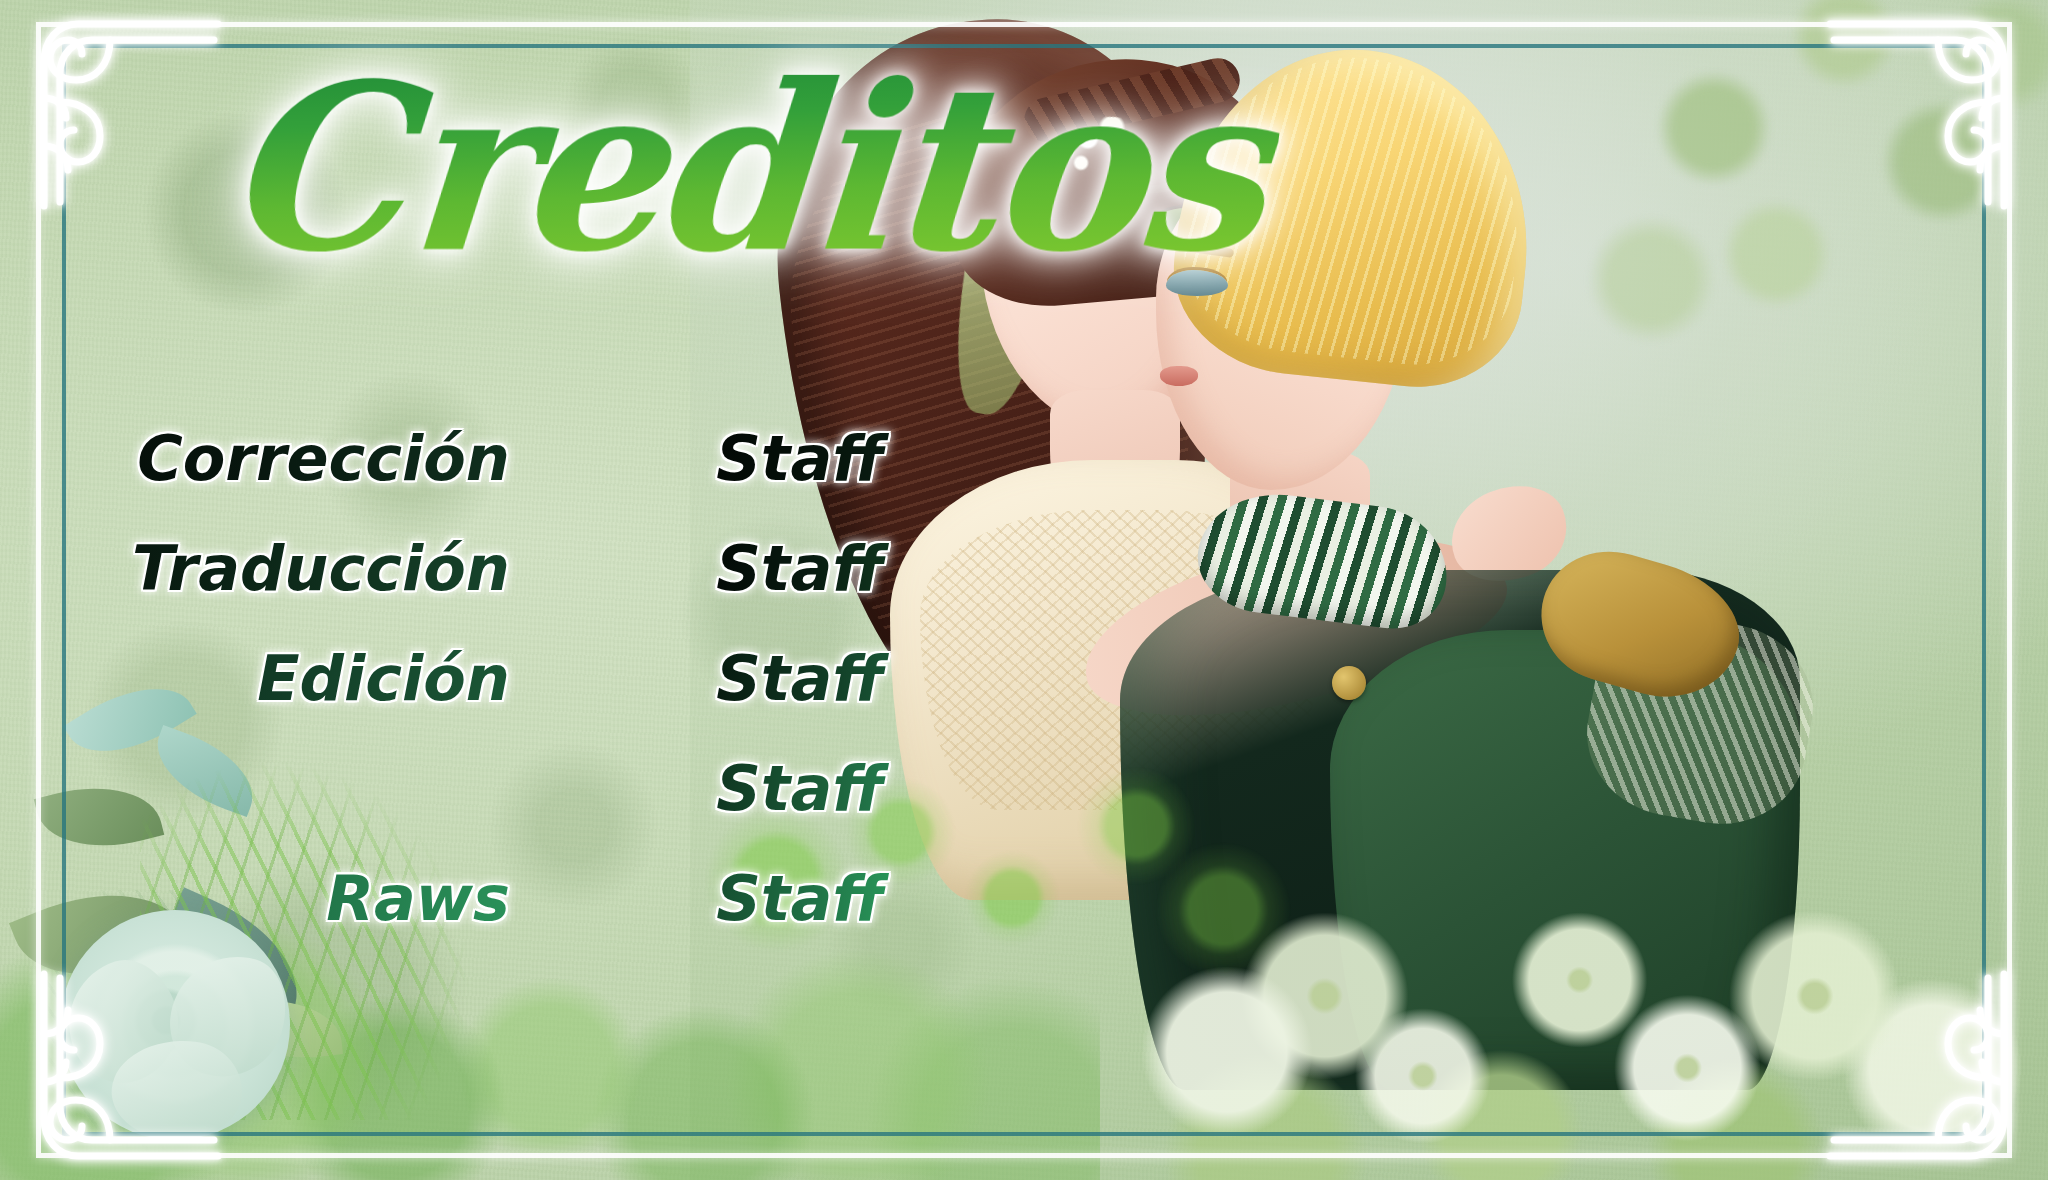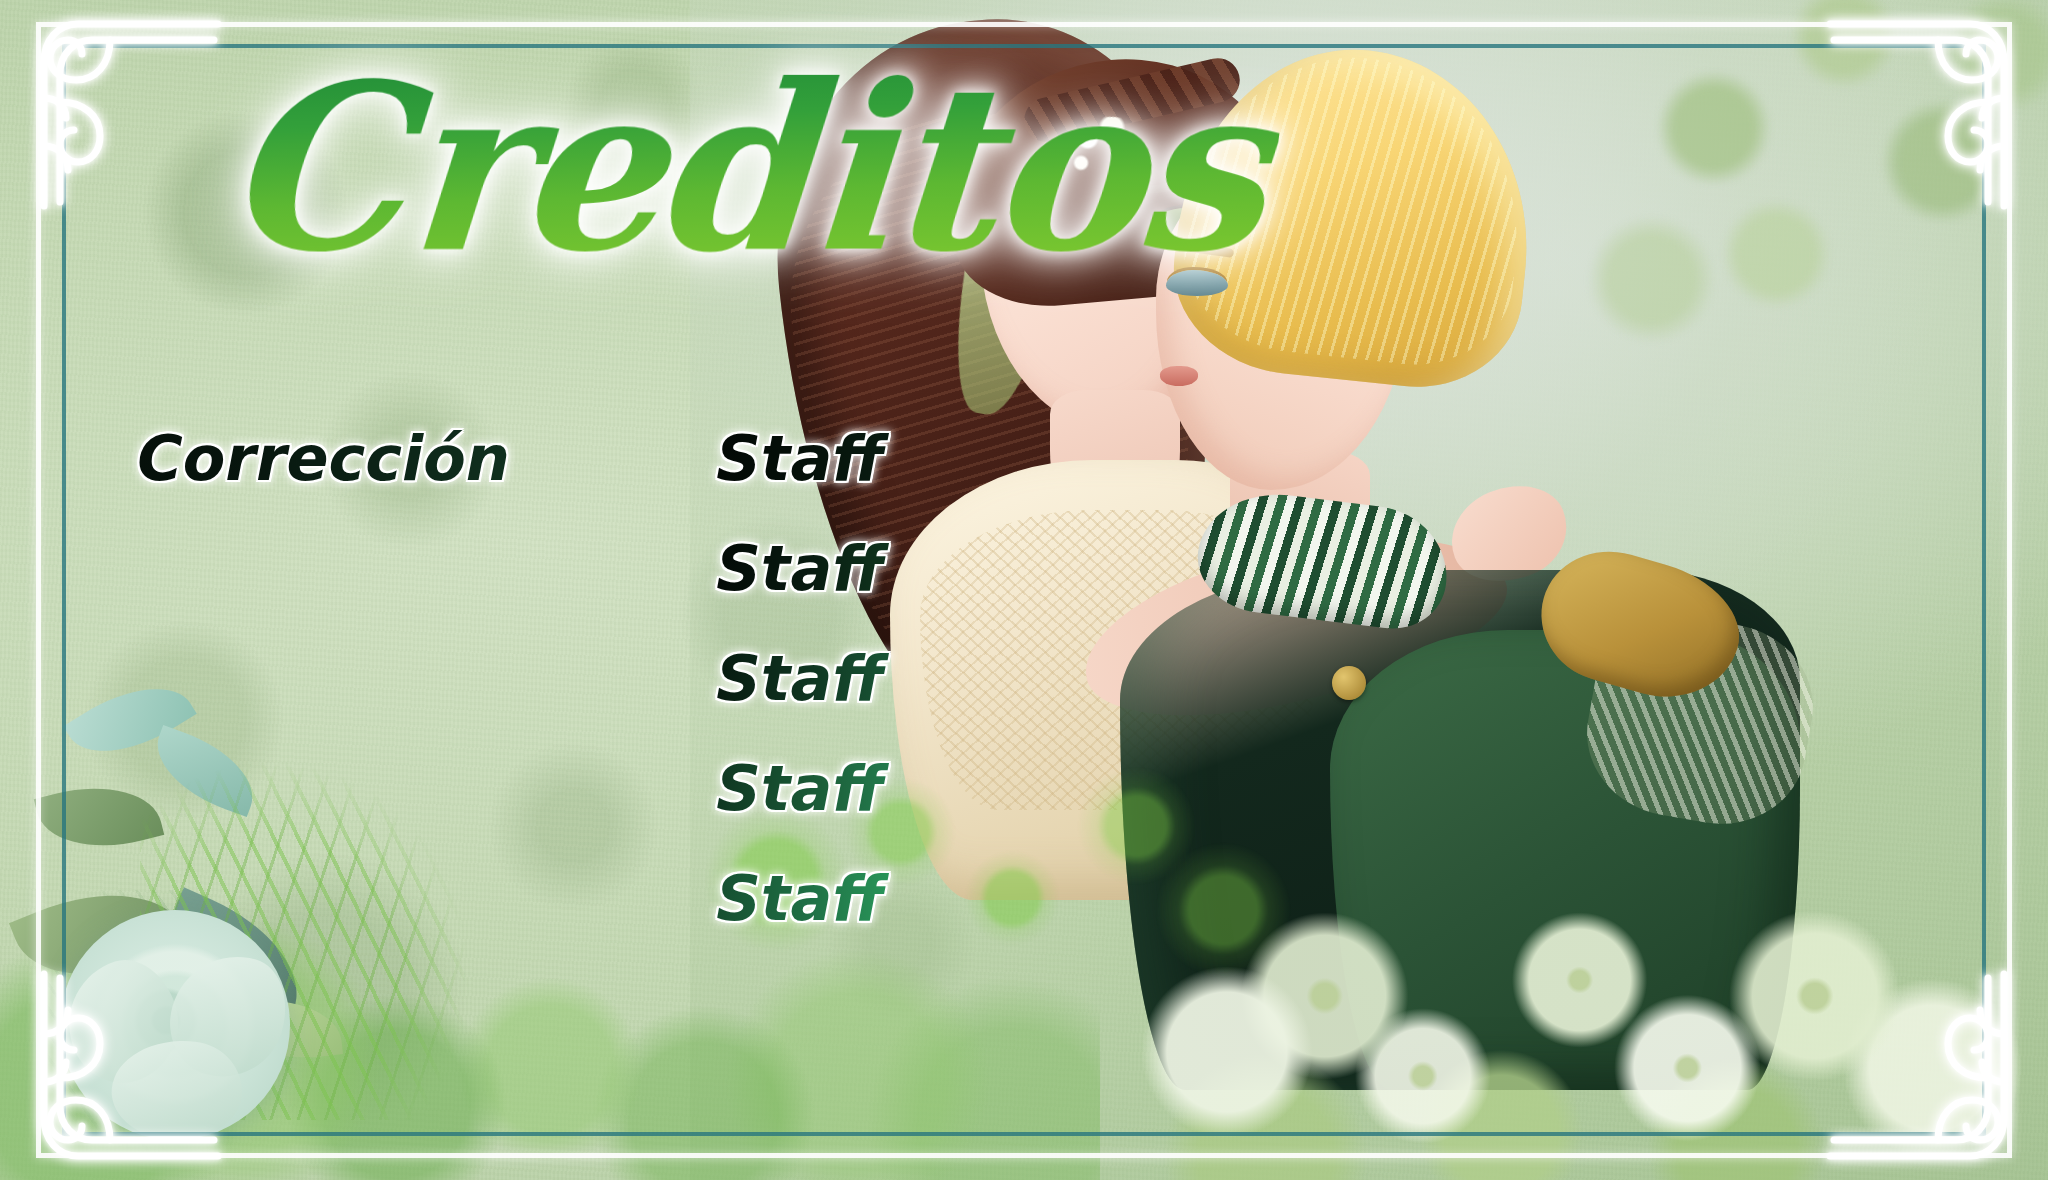--- a/index.html
+++ b/index.html
@@ -555,32 +555,35 @@
     <div class="title">Creditos</div>
 
     <div class="credit-list">
 
       <div class="credit-row">
         <div class="role r0">Corrección</div>
         <div class="person p0">Staff</div>
       </div>
 
       <div class="credit-row">
+        <div class="role r1">Traducción</div>
         <div class="person p1">Staff</div>
       </div>
 
       <div class="credit-row">
+        <div class="role r2">Edición</div>
         <div class="person p2">Staff</div>
       </div>
 
       <div class="credit-row">
         <div class="person p3">Staff</div>
       </div>
 
       <div class="credit-row">
+        <div class="role r4">Raws</div>
         <div class="person p4">Staff</div>
       </div>
 
     </div>
 
     <div class="signature">
       <span>STARLIGHT TRANSLATION</span>
     </div>
 
   </div>

